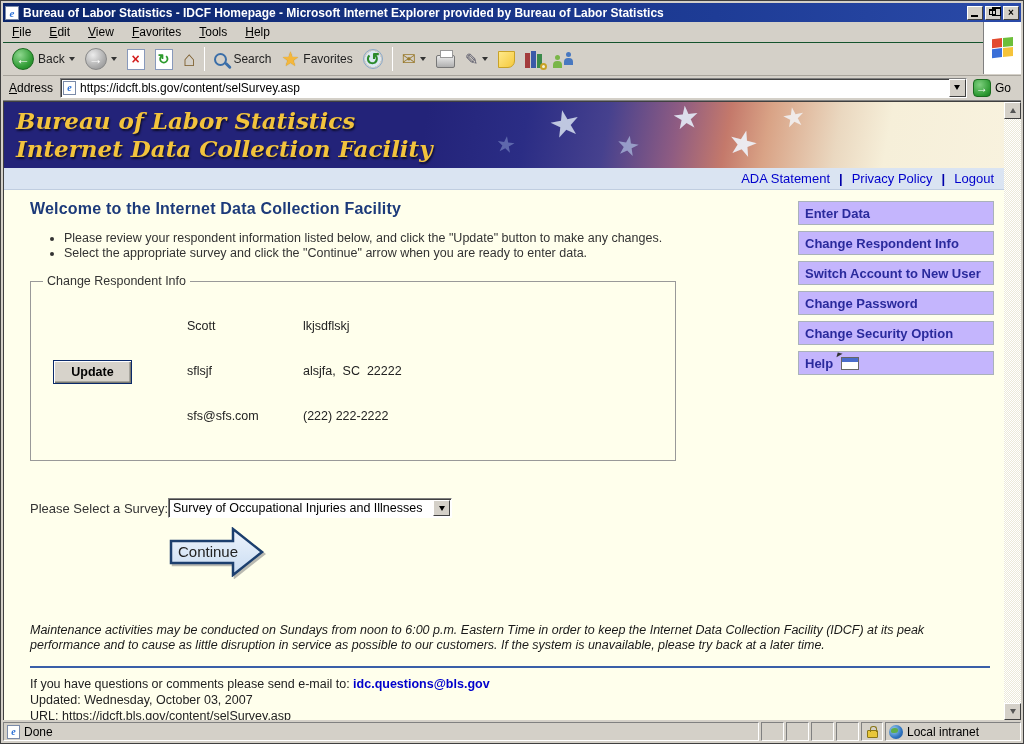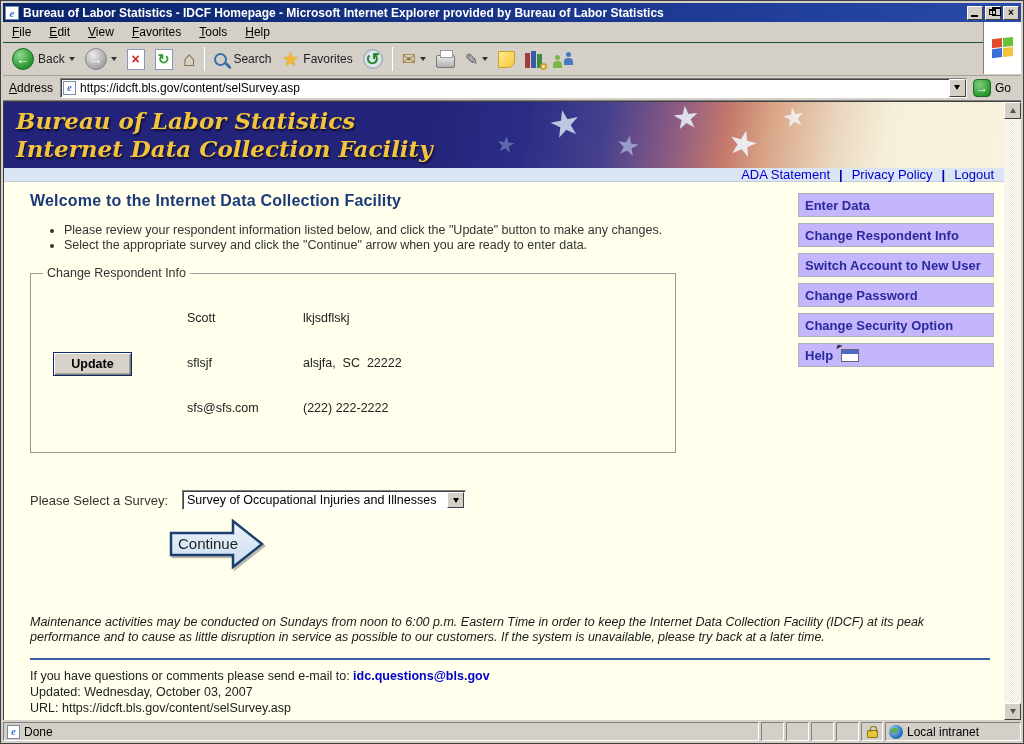--- a/index.html
+++ b/index.html
@@ -73,38 +73,38 @@
     background:linear-gradient(100deg,#232379 0%,#232379 42%,#2b2d85 52%,#46418e 60%,#8f5c82 67%,#c4796b 72%,#d9a386 76%,#ead8c0 83%,#f6efd9 88%,#f8f2de 100%); }
   .banner-text { position:relative; z-index:2; padding:5px 0 0 12px; font-family:"DejaVu Serif","Liberation Serif",serif; font-style:italic; font-weight:bold; color:#f2c33d; font-size:23px; line-height:28px; text-shadow:1px 2px 2px rgba(0,0,0,.65); }
   .bstar { position:absolute; font-family:"DejaVu Sans",sans-serif; z-index:1; line-height:1; }
   .s1 { left:545px; top:4px;  font-size:36px; color:rgba(215,224,240,.85); transform:rotate(-12deg); }
   .s2 { left:612px; top:30px; font-size:27px; color:rgba(170,184,220,.75); transform:rotate(10deg); }
   .s3 { left:668px; top:0px;  font-size:31px; color:rgba(228,236,248,.9); transform:rotate(-6deg); }
   .s4 { left:724px; top:24px; font-size:34px; color:rgba(238,244,252,.9); transform:rotate(14deg); }
   .s5 { left:778px; top:2px;  font-size:26px; color:rgba(244,248,252,.8); transform:rotate(-10deg); }
   .s6 { left:492px; top:32px; font-size:22px; color:rgba(130,145,200,.6); transform:rotate(8deg); }
 
-  .linkstrip { height:14px; background:#dae4f2; border-bottom:1px solid #c0cde0; display:flex; align-items:center; justify-content:flex-end; padding-right:10px; font-size:13px; flex:0 0 auto; }
+  .linkstrip { height:22px; background:#dae4f2; border-bottom:1px solid #c0cde0; display:flex; align-items:center; justify-content:flex-end; padding-right:10px; font-size:13px; flex:0 0 auto; }
   .linkstrip a { color:#0000cc; text-decoration:none; }
   .strip-sep { color:#0000aa; font-weight:bold; padding:0 9px; }
 
   .content { flex:1; position:relative; padding:10px 0 0 26px; }
   .heading { color:#1c3a7a; font-size:16px; font-weight:bold; letter-spacing:0.2px; }
   .bullets { margin:13px 0 0 20px; padding-left:14px; color:#333; font-size:12.5px; line-height:15px; max-width:640px; }
 
   fieldset.resp { border:1px solid #999; margin:13px 0 0 0; width:646px; padding:1px 8px 6px 8px; }
   fieldset.resp legend { font-size:12.5px; color:#333; padding:0 4px; margin-left:4px; }
   .resp-flex { display:flex; }
   .resp-btncol { width:148px; display:flex; align-items:center; padding-left:14px; }
   .update-btn { width:79px; height:24px; background:#d7d3cb; border:1px solid #0b2a6b; box-shadow:inset 1px 1px 0 #fff, inset -1.5px -1.5px 0 #7a7a72; font-family:"Liberation Sans",sans-serif; font-size:12.5px; font-weight:bold; color:#000; }
   .resp-col { font-size:12.5px; color:#222; line-height:15px; white-space:pre; }
   .resp-col.c1 { width:116px; }
 
   .survey-row { margin-top:37px; display:flex; align-items:center; font-size:13px; color:#333; }
-  .selectbox { margin-left:14px; width:284px; height:20px; background:#fff; border:1px solid; border-color:#808080 #fff #fff #808080; box-shadow:inset 1px 1px 0 #404040; display:flex; align-items:center; }
+  .selectbox { margin-left:0; width:284px; height:20px; background:#fff; border:1px solid; border-color:#808080 #fff #fff #808080; box-shadow:inset 1px 1px 0 #404040; display:flex; align-items:center; }
   .sel-text { flex:1; font-size:12.5px; color:#000; padding-left:4px; white-space:nowrap; overflow:hidden; }
   .sel-btn { width:17px; height:16px; margin-right:1px; background:#d4d0c8; border:1px solid; border-color:#fff #404040 #404040 #fff; display:flex; align-items:center; justify-content:center; }
   .tri-down { width:0; height:0; border-left:3.5px solid transparent; border-right:3.5px solid transparent; border-top:5px solid #000; }
 
   .continue-wrap { position:relative; width:96px; height:50px; margin:9px 0 0 139px; cursor:pointer; }
   .continue-wrap svg { filter:drop-shadow(2px 2px 0 rgba(130,130,130,.55)); }
   .continue-label { position:absolute; left:9px; top:16px; font-size:15px; color:#222; }
 
   .maintenance { margin-top:46px; padding-right:26px; font-size:12.5px; font-style:italic; color:#1a1a1a; line-height:15px; }
   .blue-divider { margin:13px 14px 0 0; border-top:2px solid #3a5fa8; }

